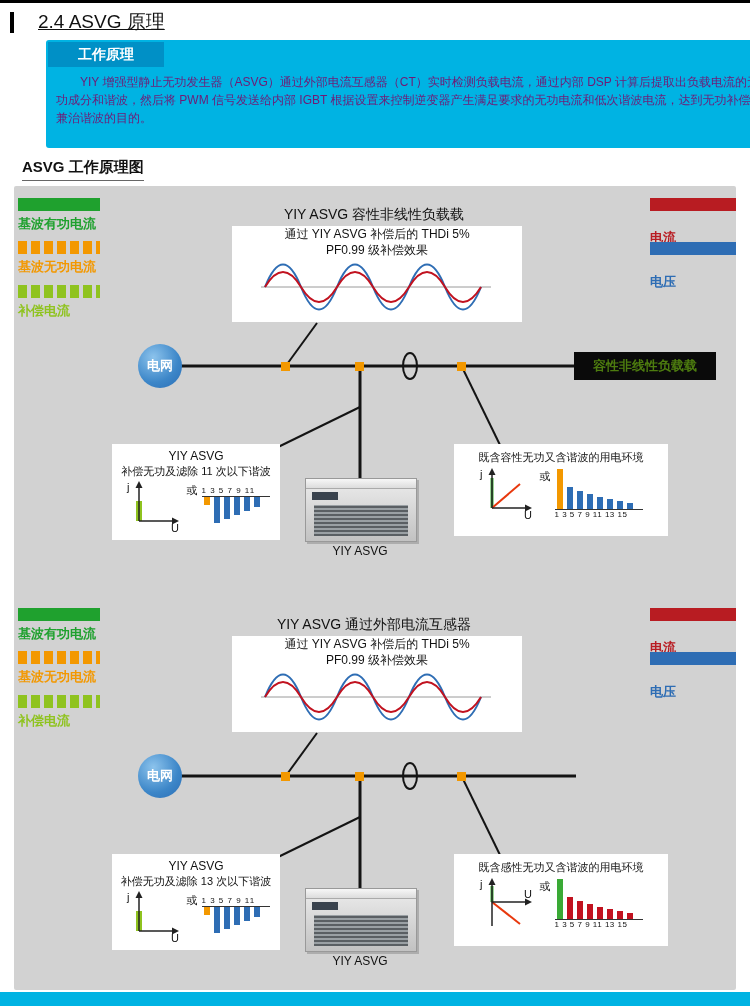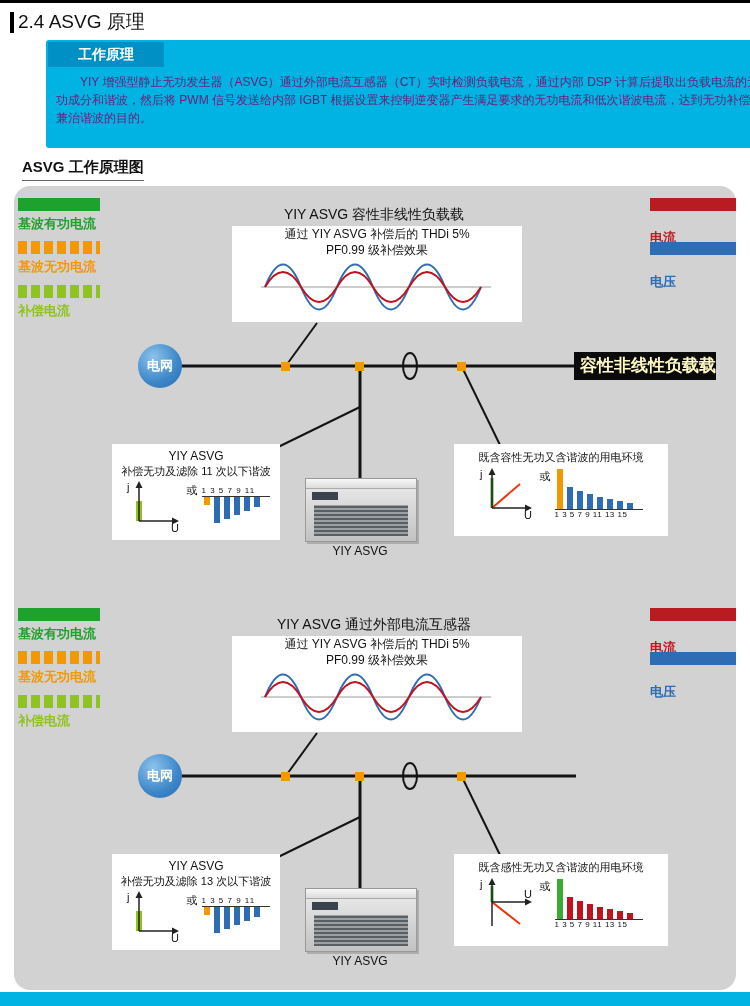--- a/index.html
+++ b/index.html
@@ -1,31 +1,31 @@
 <!DOCTYPE html>
 <html><head>
 <meta charset="utf-8">
 <style>
   html,body{margin:0;padding:0;background:#fff;}
   .page{position:relative;width:750px;height:1006px;background:#fff;overflow:hidden;
         font-family:"Liberation Sans","DejaVu Sans",sans-serif;color:#111;}
   .top-rule{position:absolute;left:0;top:0;width:750px;height:3px;background:#000;}
-  .title-row{position:absolute;left:10px;top:9px;display:flex;align-items:center;gap:4px;}
+  .title-row{position:absolute;left:10px;top:9px;display:flex;align-items:center;gap:24px;text-decoration:underline;}
   .title-bar{width:4px;height:21px;background:#000;}
   .page-title{font-size:19px;color:#111;}
 
   .panel{position:absolute;left:14px;top:40px;width:722px;height:108px;background:#00b3e3;border-radius:3px;margin-left:32px;}
   .panel-tab{position:absolute;left:2px;top:2px;min-width:96px;padding:0 10px;height:25px;background:#0090c6;
              color:#fff;font-size:14px;font-weight:bold;text-align:center;line-height:25px;}
   .panel-body{position:absolute;left:10px;right:8px;top:33px;color:#701a75;font-size:12px;line-height:18px;text-indent:24px;}
 
   .diag-heading{position:absolute;left:22px;top:158px;font-size:15px;font-weight:600;color:#111;
                 border-bottom:1px solid #666;padding-bottom:3px;}
 
-  .canvas{position:absolute;left:14px;top:186px;width:722px;height:804px;background:#d2d2d2;border-radius:16px;}
+  .canvas{position:absolute;left:14px;top:186px;width:722px;height:804px;background:#d2d2d2;border-radius:2px;}
   .sect{position:absolute;left:0;width:722px;height:390px;}
   .circuit{position:absolute;left:0;top:0;}
 
   .sect-heading{position:absolute;left:130px;top:20px;width:460px;text-align:center;font-size:14px;color:#111;}
 
   .lg{position:absolute;width:96px;}
   .lg-l{left:4px;}
   .lg-r{left:636px;width:86px;}
   .swatch{height:13px;width:82px;}
   .lg-r .swatch{width:86px;}
@@ -33,22 +33,22 @@
   .lg-r .lg-label{text-align:left;margin-top:18px;}
 
   .wave-box{position:absolute;left:218px;top:40px;width:290px;height:96px;background:#fff;text-align:center;}
   .wave-cap{font-size:12px;color:#111;line-height:16px;}
   .wave-cap.first{}
   .waves{display:block;margin:1px auto 0;}
 
   .grid-node{position:absolute;left:124px;top:158px;width:44px;height:44px;border-radius:50%;
              background:radial-gradient(circle at 35% 30%,#8cc3ec,#3c86c8 60%,#2a6db5);
              color:#fff;font-size:13px;font-weight:bold;text-align:center;line-height:44px;}
-  .load-box{position:absolute;left:560px;top:166px;width:142px;height:28px;background:#0a0a0a;color:#fef9c3;
-            font-size:17px;font-weight:bold;text-align:right;line-height:28px;}
+  .load-box{position:absolute;left:560px;top:166px;width:142px;height:28px;background:#0a0a0a;color:#4d7c0f;
+            font-size:13px;font-weight:bold;text-align:center;line-height:28px;}
 
   .comp-box{position:absolute;left:98px;top:258px;width:168px;height:96px;background:#fff;
             padding-top:5px;box-sizing:border-box;}
   .comp-title{font-size:12px;text-align:center;line-height:15px;}
   .comp-sub{font-size:11px;text-align:center;line-height:14px;}
   .box-row{display:flex;align-items:center;justify-content:center;gap:4px;margin-top:1px;}
   .or{font-size:11px;align-self:flex-start;margin-top:4px;}
 
   .env-box{position:absolute;left:440px;top:258px;width:214px;height:92px;background:#fff;
            padding-top:6px;box-sizing:border-box;}

